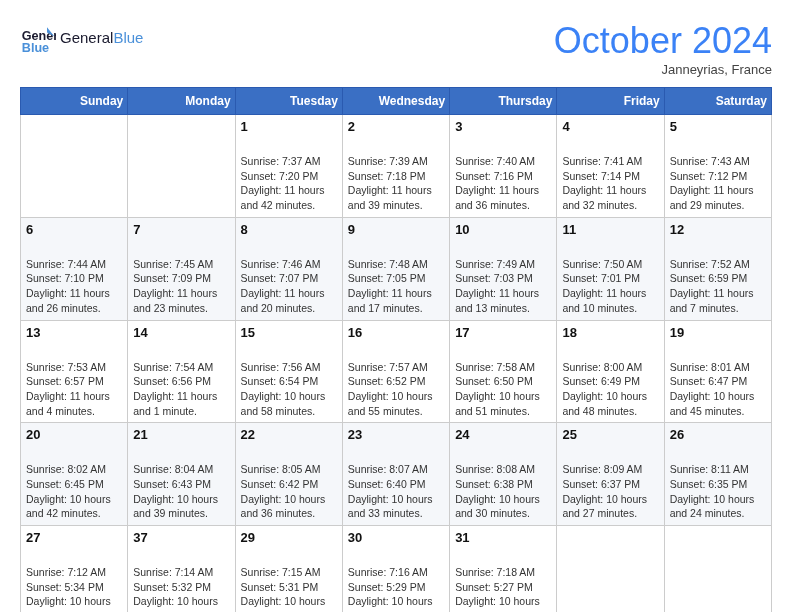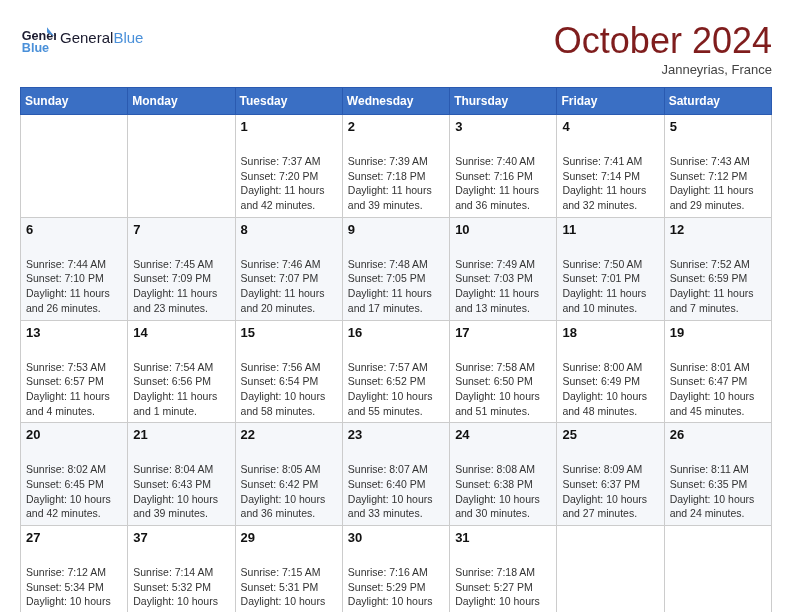--- a/index.html
+++ b/index.html
@@ -24,36 +24,36 @@
     .logo-icon {
       width: 36px;
       height: 36px;
     }
     .title-block {
       text-align: right;
     }
     .month-title {
       font-size: 36px;
       font-weight: normal;
-      color: #7f1d1d;
+      color: #3b82f6;
     }
     .location {
       font-size: 13px;
       color: #444;
     }
     table {
       width: 100%;
       border-collapse: collapse;
       font-size: 11px;
     }
     th {
       background-color: #3a6fc4;
       color: #fff;
       padding: 6px 4px;
-      text-align: left;
+      text-align: right;
       font-size: 12px;
       font-weight: bold;
       border: 1px solid #2a5ab0;
     }
     td {
       border: 1px solid #ccc;
       vertical-align: top;
       padding: 4px 5px;
       min-height: 80px;
       height: 90px;

